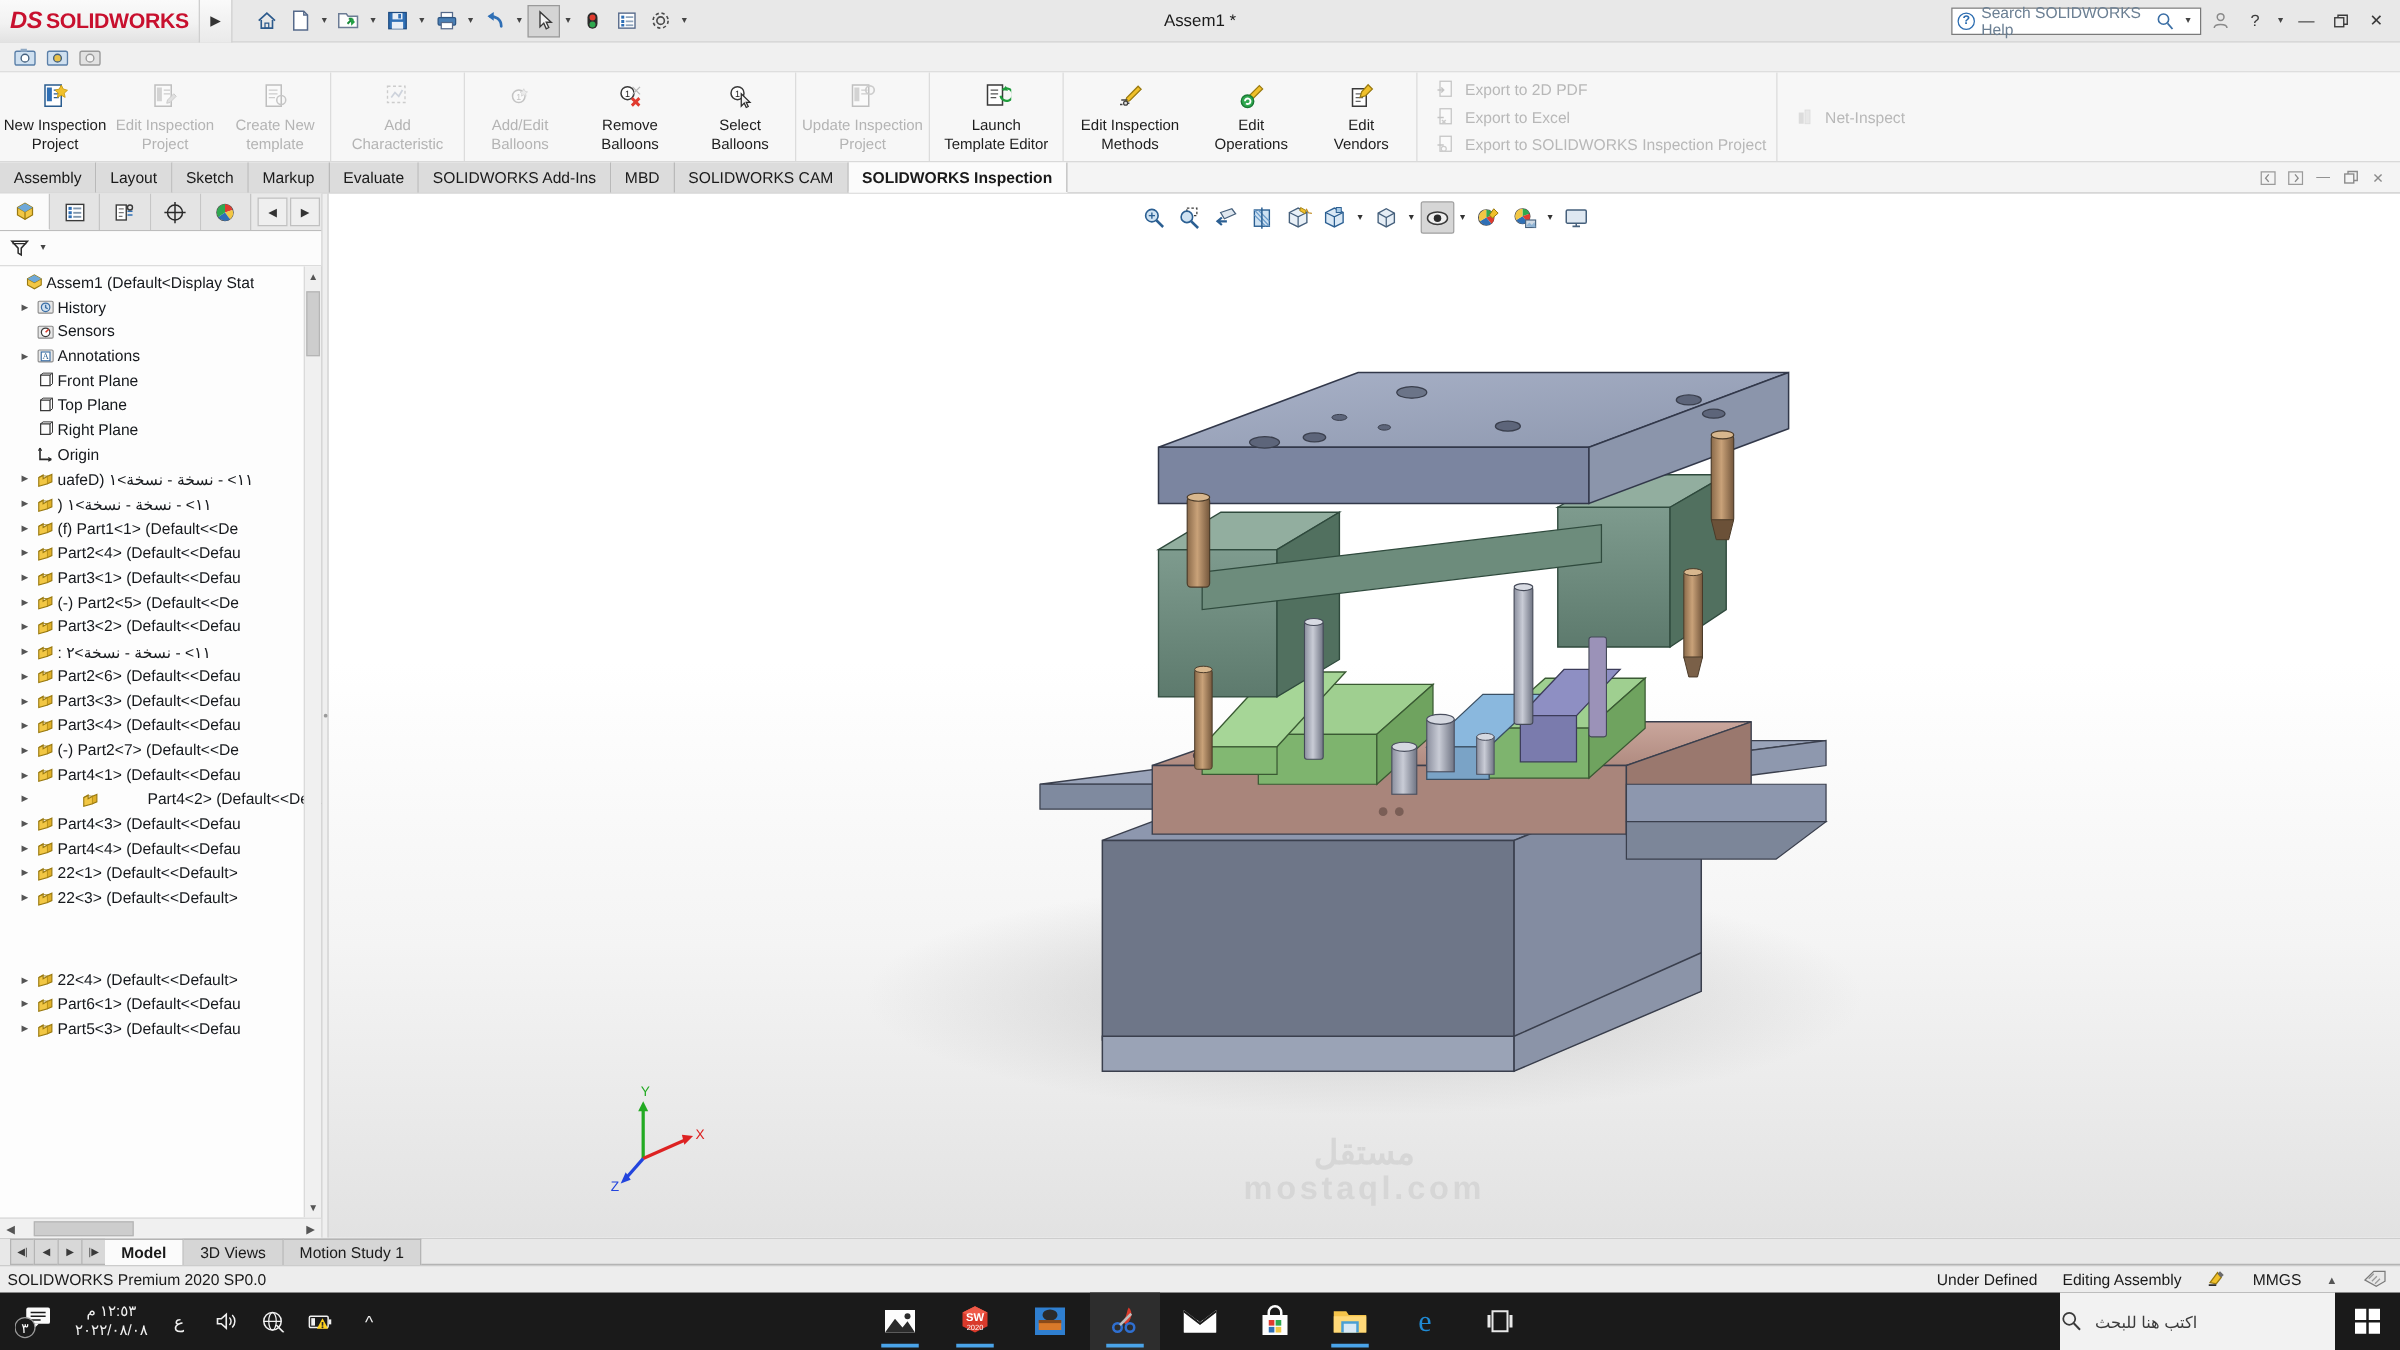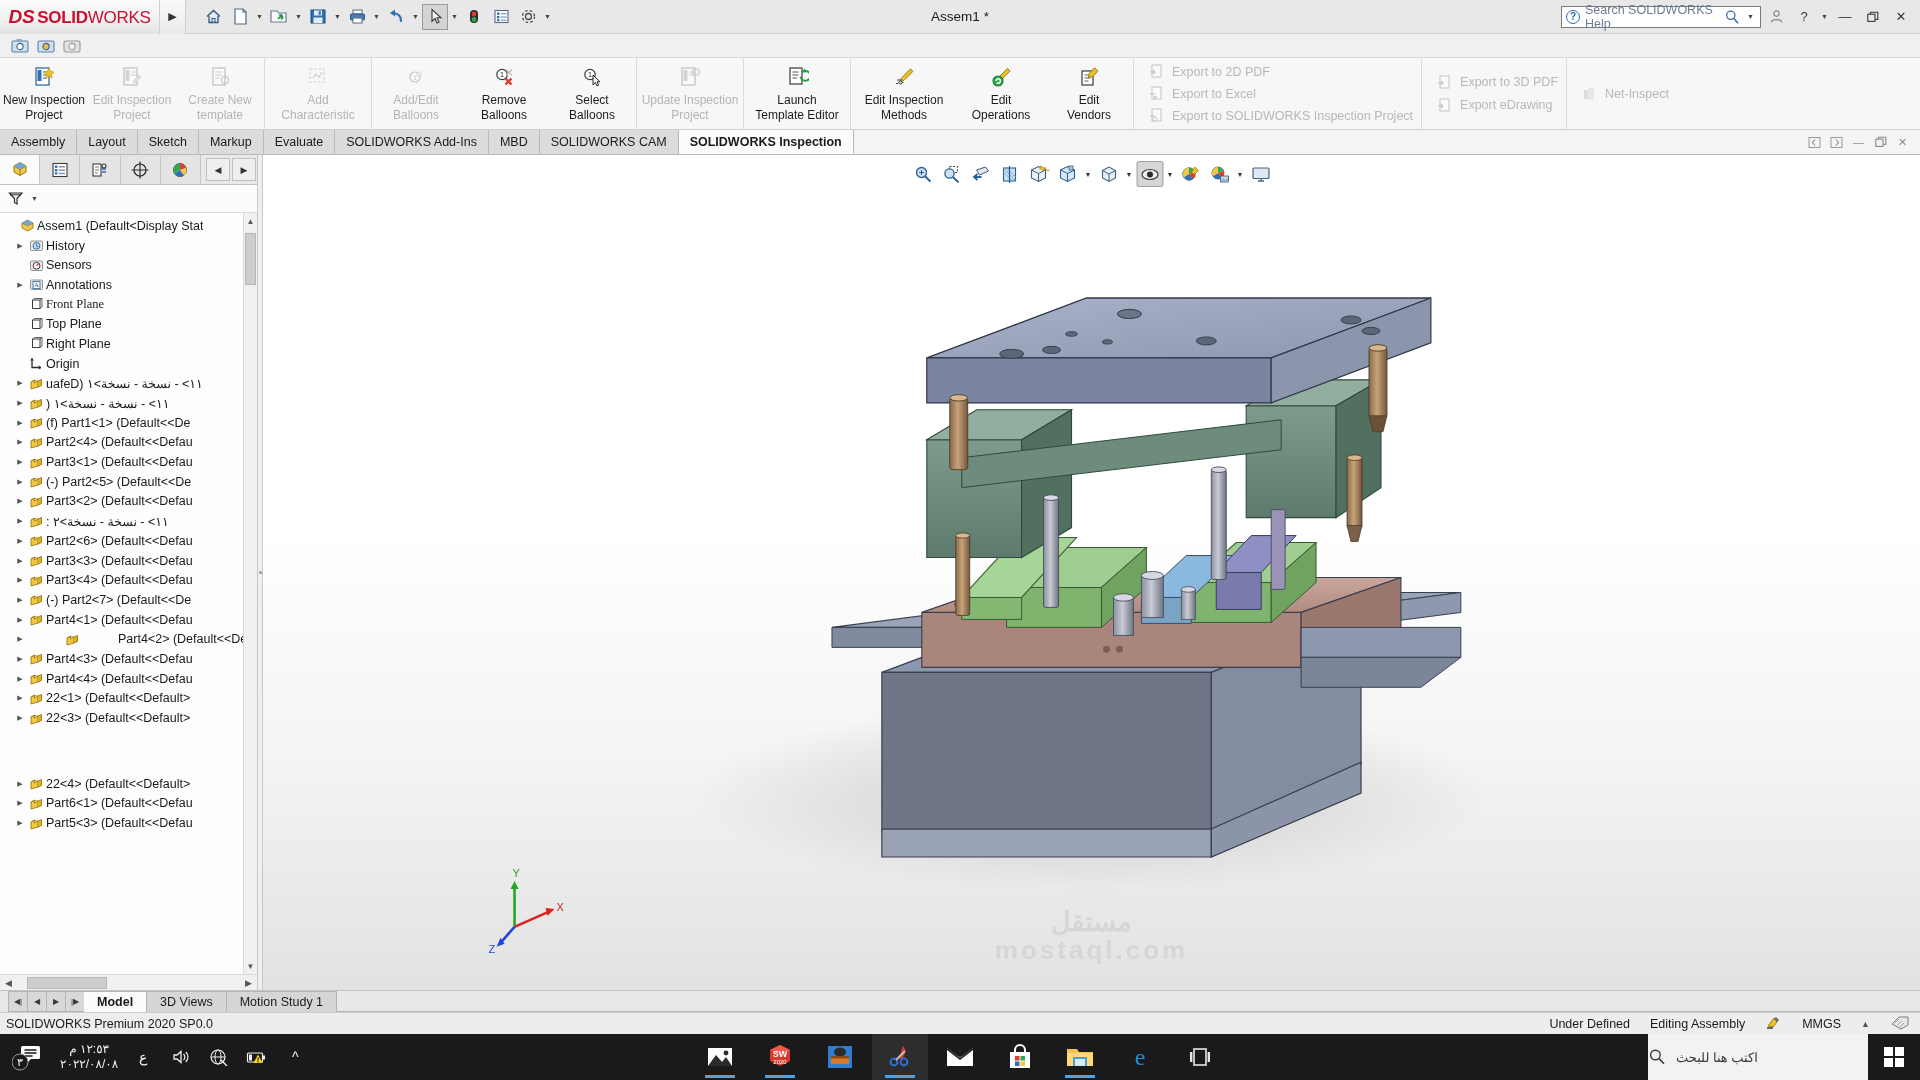--- a/index.html
+++ b/index.html
@@ -21,21 +21,21 @@
   }
   .sw-logo-box {
     width: 160px; height: 34px;
     background: linear-gradient(to bottom, #fafafa 0%, #f2f2f2 55%, #e2e2e2 100%);
     display: flex; align-items: center; justify-content: center;
     border-right: 1px solid #cfcfcf;
   }
   .sw-logo { display: flex; align-items: baseline; font-weight: bold; font-size: 17px; letter-spacing: -0.3px; }
   .sw-logo .ds { color: #c8102e; font-style: italic; font-size: 19px; font-weight: bold; margin-right: 3px; }
   .sw-logo .solid { color: #c8102e; }
-  .sw-logo .works { color: #c8102e; font-weight: normal; text-align: center; }
+  .sw-logo .works { color: #c8102e; font-weight: bold; text-align: center; }
   .pin-arrow {
     width: 26px; height: 34px; display: flex; align-items: center; justify-content: center;
     border-right: 1px solid #cfcfcf;
     background: linear-gradient(to bottom, #fafafa, #eaeaea);
     color: #333; font-size: 11px;
   }
   .tb-tools { display: flex; align-items: center; gap: 1px; padding-left: 14px; }
   .tbi {
     height: 26px; min-width: 26px; display: flex; align-items: center; justify-content: center;
     padding: 0 2px; cursor: default;
@@ -511,40 +511,20 @@
           <svg width="15" height="15" viewBox="0 0 15 15">
               <rect x="3" y="1" width="9" height="12" fill="#fff" stroke="#888" stroke-width="1"></rect>
               <path d="M1 8 h5" stroke="#888" stroke-width="1.1"></path>
               <circle cx="6" cy="11" r="2" fill="none" stroke="#999" stroke-width="1"></circle>
             </svg>
         </span>
         <span>Export to SOLIDWORKS Inspection Project</span>
       </div>
     </div>
 
-    <div class="rlist">
-      <div class="rlitem">
-        <span class="ico">
-          <svg width="15" height="15" viewBox="0 0 15 15">
-              <rect x="3" y="1" width="9" height="12" fill="#fff" stroke="#888" stroke-width="1"></rect>
-              <path d="M1 8 h5 M4 6 l2 2 -2 2" fill="none" stroke="#888" stroke-width="1.1"></path>
-            </svg>
-        </span>
-        <span>Export to 3D PDF</span>
-      </div>
-      <div class="rlitem">
-        <span class="ico">
-          <svg width="15" height="15" viewBox="0 0 15 15">
-              <rect x="3" y="1" width="9" height="12" fill="#fff" stroke="#888" stroke-width="1"></rect>
-              <path d="M1 8 h5 M4 6 l2 2 -2 2" fill="none" stroke="#888" stroke-width="1.1"></path>
-            </svg>
-        </span>
-        <span>Export eDrawing</span>
-      </div>
-    </div>
 
     <div class="rlist noborder">
       <div class="rlitem">
         <span class="ico">
           <svg width="15" height="15" viewBox="0 0 15 15">
               <rect x="2" y="4" width="4" height="9" fill="#bdbdbd"></rect>
               <rect x="7" y="2" width="4" height="11" fill="#d6d6d6" stroke="#bdbdbd" stroke-width=".7"></rect>
             </svg>
         </span>
         <span>Net-Inspect</span>
@@ -684,21 +664,21 @@
               <span class="texp">▶</span>
               <span class="tico">
                 <svg width="15" height="15" viewBox="0 0 15 15">
                   <rect x="1.5" y="3" width="12" height="9.5" rx="1" fill="#e8e8e8" stroke="#8a8a8a" stroke-width=".9"></rect>
                   <rect x="4" y="4.6" width="7" height="7" fill="#fff" stroke="#3a6ea5" stroke-width=".9"></rect>
                   <text x="7.5" y="10.3" font-size="7" text-anchor="middle" fill="#2b5f92" font-family="Liberation Serif">A</text>
                 </svg>
               </span>
               <span class="tlabel">Annotations</span>
             </div>
-            <div class="trow" style="padding-left: 13px; font-family: Liberation Serif, serif;">
+            <div class="trow" style="padding-left: 13px;">
               <span class="texp"></span>
               <span class="tico">
                 <svg width="15" height="15" viewBox="0 0 15 15">
                   <path d="M3.5 3 L11 3 L11 11.5 L3.5 11.5Z" fill="none" stroke="#3a3a3a" stroke-width="1"></path>
                   <path d="M3.5 3 L5.5 1.5 M11 3 L13 1.5 M11 11.5 L13 10" fill="none" stroke="#3a3a3a" stroke-width=".8"></path>
                   <path d="M5.5 1.5 L13 1.5 L13 10" fill="none" stroke="#3a3a3a" stroke-width=".8"></path>
                 </svg>
               </span>
               <span class="tlabel">Front Plane</span>
             </div>

